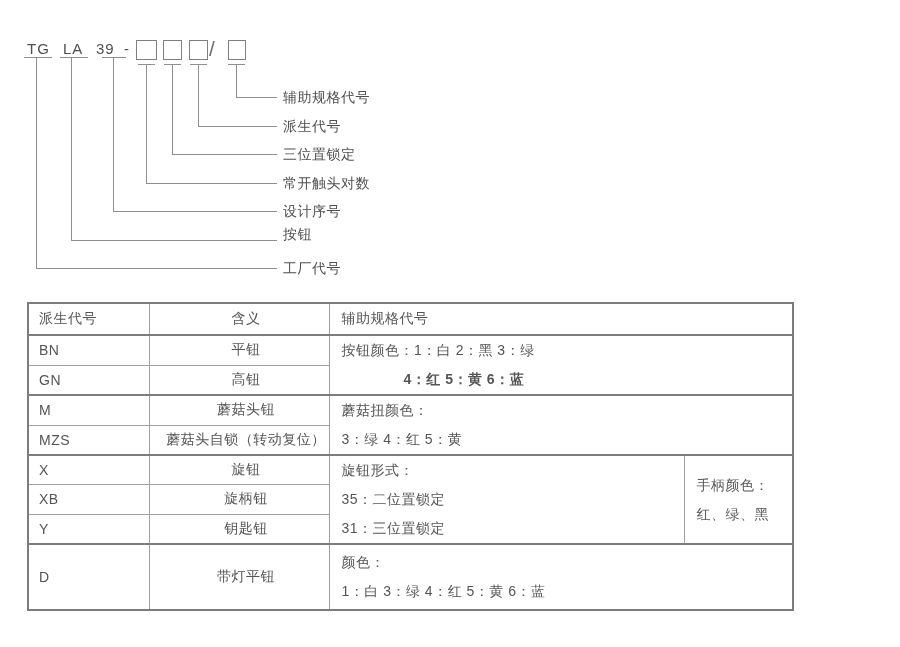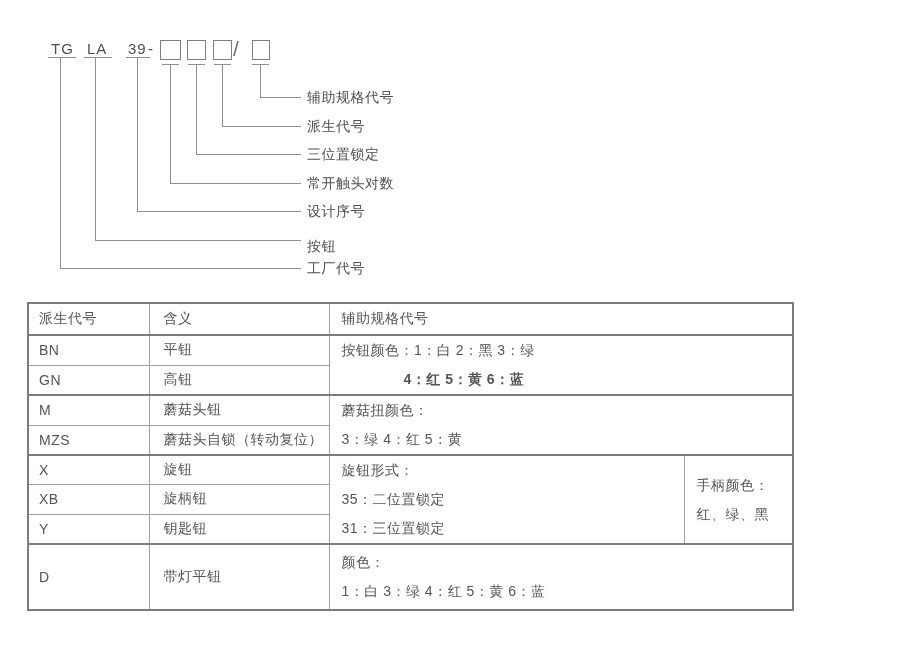--- a/index.html
+++ b/index.html
@@ -4,21 +4,21 @@
 <style>
   * { margin:0; padding:0; box-sizing:border-box; }
   html,body { background:#ffffff; }
   .page {
     position:relative; width:900px; height:647px; background:#ffffff;
     font-family:"Liberation Sans","DejaVu Sans",sans-serif;
     color:#555555; overflow:hidden;
   }
 
   
-  .diagram { position:absolute; left:0; top:0; width:792px; height:300px;margin-left:24px; }
+  .diagram { position:absolute; left:0; top:0; width:792px; height:300px; }
   .code-token { position:absolute; top:40px; font-size:15px; color:#4f4f4f; letter-spacing:1px; line-height:18px; }
   .code-box { position:absolute; top:40px; width:19px; height:20px; border:1px solid #7f7f7f; background:#ffffff; }
   .code-slash { position:absolute; left:209px; top:37px; font-size:21px; color:#6f6f6f; line-height:24px; }
   .tick  { position:absolute; height:1px; background:#8f8f8f; }
   .vline { position:absolute; width:1px; background:#8f8f8f; }
   .hline { position:absolute; height:1px; background:#8f8f8f; }
   .leader-label { position:absolute; left:283px; font-size:14px; color:#4f4f4f; line-height:20px; letter-spacing:0.5px; white-space:nowrap; }
 
   
   .spec-table {
@@ -26,37 +26,37 @@
     border-collapse:collapse; table-layout:fixed; width:765px;
     border:2px solid #7c7c7c;
   }
   .spec-table td {
     border:1px solid #a0a0a0;
     font-size:14px; color:#555555; letter-spacing:0.5px;
     vertical-align:middle; overflow:hidden; white-space:nowrap;
   }
   .spec-table tr.gb td { border-top:2px solid #7c7c7c; }
   .c1 { padding-left:10px; }
-  .c2 { padding-left:14px; }
+  .c2 { padding-left:14px;text-align:center; }
   .c3 { padding-left:12px; }
   .c4 { padding-left:12px; }
   .cell-top { vertical-align:top !important;margin-left:24px; }
   .ln { line-height:29px; height:29px; }
   .ln-indent { padding-left:62px;font-weight:bold; }
 </style>
 </head>
 <body>
 
 <div class="page">
 
   <div class="diagram">
 
     <span class="code-token" style="left:27px;">TG</span>
     <span class="code-token" style="left:63px;text-align:right;">LA</span>
-    <span class="code-token" style="left:104px;">39</span>
+    <span class="code-token" style="left:96px;">39</span>
     <span class="code-token" style="left:124px; letter-spacing:0;">-</span>
 
     <span class="code-box" style="left:136px; width:21px;"></span>
     <span class="code-box" style="left:163px;"></span>
     <span class="code-box" style="left:189px;"></span>
     <span class="code-slash">/</span>
     <span class="code-box" style="left:228px; width:18px;"></span>
 
     <div class="tick" style="left:24px;  top:57px; width:28px;"></div>
     <div class="tick" style="left:60px;  top:57px; width:28px;"></div>
@@ -80,21 +80,21 @@
     <div class="hline" style="left:146px; top:183px; width:131px;"></div>
     <div class="hline" style="left:113px; top:211px; width:164px;"></div>
     <div class="hline" style="left:71px;  top:240px; width:206px;"></div>
     <div class="hline" style="left:36px;  top:268px; width:241px;"></div>
 
     <span class="leader-label" style="top:87px;">辅助规格代号</span>
     <span class="leader-label" style="top:116px;">派生代号</span>
     <span class="leader-label" style="top:144px;">三位置锁定</span>
     <span class="leader-label" style="top:173px;">常开触头对数</span>
     <span class="leader-label" style="top:201px;">设计序号</span>
-    <span class="leader-label" style="top:236px;">按钮</span>
+    <span class="leader-label" style="top:224px;">按钮</span>
     <span class="leader-label" style="top:258px;">工厂代号</span>
   </div>
 
   <table class="spec-table">
     <colgroup>
       <col style="width:121px">
         <col style="width:180px">
         <col style="width:355px">
         <col style="width:109px">
     </colgroup>

